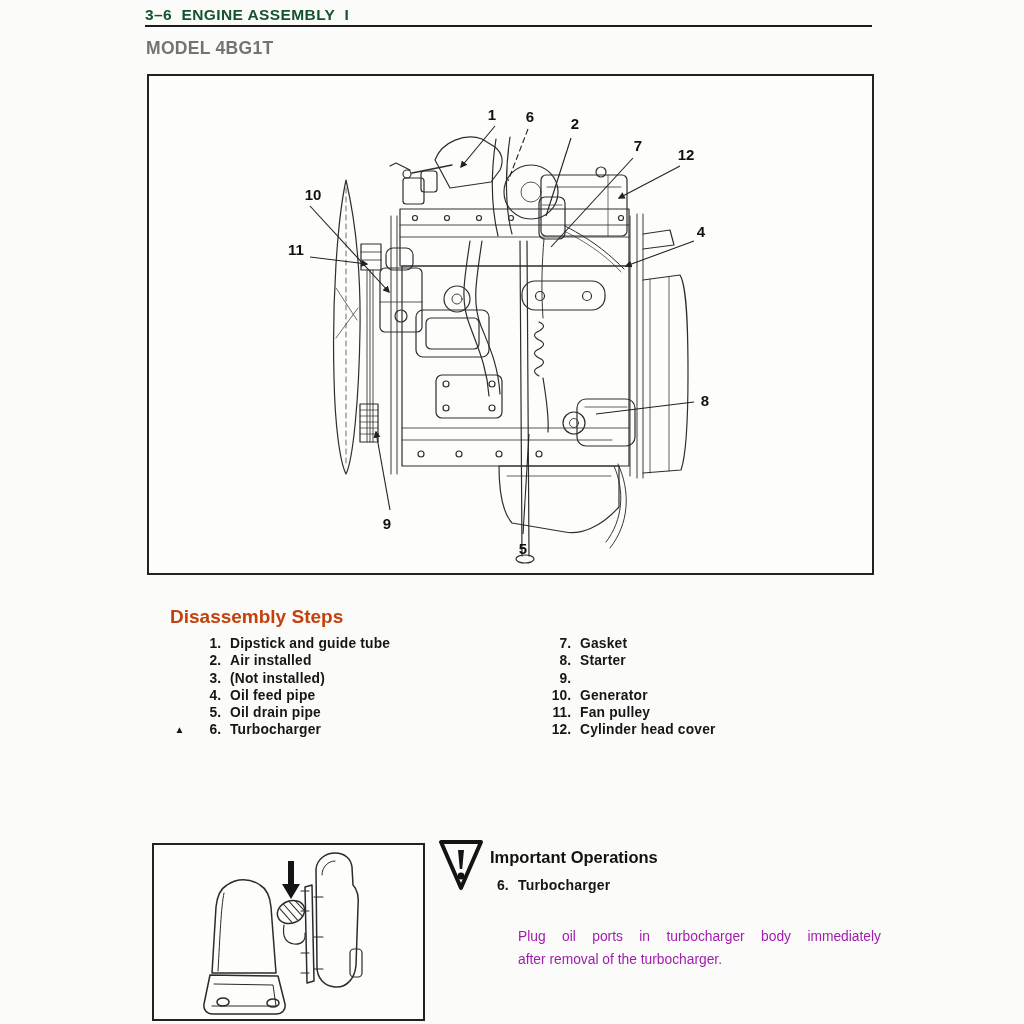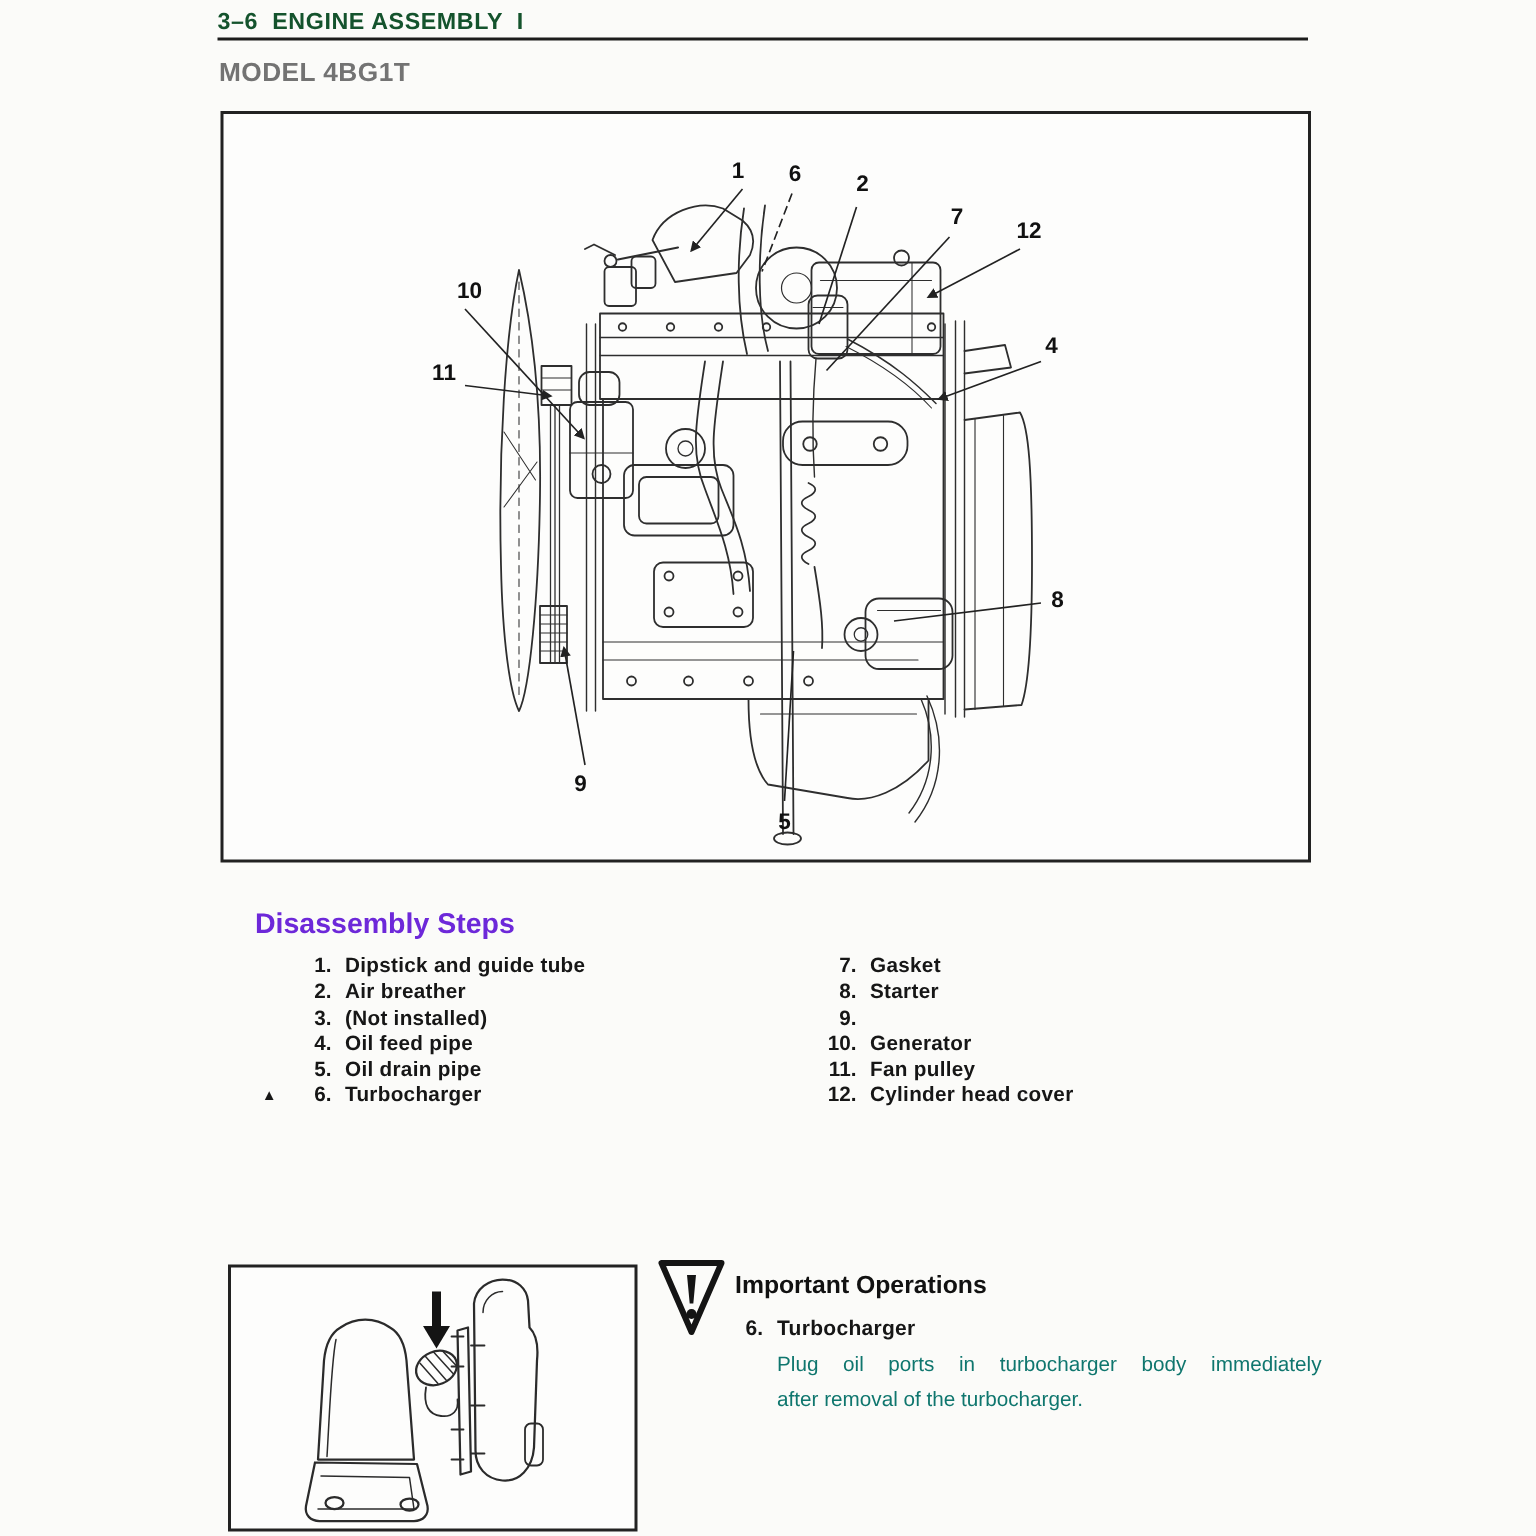--- a/index.html
+++ b/index.html
@@ -21,40 +21,40 @@
   .fig-box{
     left:147px;top:74px;width:727px;height:501px;
     border:2px solid #222;background:#fdfdfc;box-sizing:border-box;
   }
   .fig-inner{position:absolute;left:0;top:0;width:723px;height:497px;}
   .callout{
     position:absolute;transform:translate(-50%,-50%);
     font-size:15px;font-weight:bold;color:#111;line-height:1;
   }
   
-  .steps-title{left:170px;top:606px;font-size:19px;font-weight:bold;color:#6d28d9;}
+  .steps-title{left:170px;top:606px;font-size:19px;font-weight:bold;color:#c2410c;}
   .list{display:block;}
   .list-left{left:172px;top:636px;width:330px;}
   .list-right{left:540px;top:636px;width:320px;}
   .lrow{display:grid;grid-template-columns:15px 25px auto;column-gap:9px;height:17.3px;align-items:baseline;}
   .rrow{display:grid;grid-template-columns:31px auto;column-gap:9px;height:17.3px;align-items:baseline;}
   .mk{font-size:10px;text-align:center;transform:translateY(-1px);}
   .no{text-align:right;font-size:13.8px;font-weight:bold;}
   .lb{font-size:13.8px;font-weight:bold;letter-spacing:.2px;}
   
   .inset-box{
     left:152px;top:843px;width:273px;height:178px;
     border:2px solid #222;background:#fdfdfc;box-sizing:border-box;
   }
   
   .warn-wrap{left:438px;top:838px;width:46px;height:56px;}
   .imp-title{left:490px;top:848px;font-size:16.5px;font-weight:bold;color:#111;text-align:center;}
   .imp-num{left:497px;top:877px;font-size:14px;font-weight:bold;}
   .imp-item{left:518px;top:877px;font-size:14px;font-weight:bold;letter-spacing:.2px;}
-  .imp-body{left:518px;top:899px;width:363px;font-size:13.8px;line-height:22.5px;color:#0f766e;}
+  .imp-body{left:518px;top:926px;width:363px;font-size:13.8px;line-height:22.5px;color:#a21caf;}
   .imp-line1{text-align:justify;text-align-last:justify;}
   svg{display:block;}
 </style>
 </head>
 <body>
 
 <div class="abs page-head">3–6  ENGINE ASSEMBLY  I</div>
 <div class="abs head-rule"></div>
 <div class="abs model-title">MODEL 4BG1T</div>
 
@@ -197,21 +197,21 @@
 
 <div class="abs list list-left">
   <div class="lrow">
       <span class="mk"></span>
       <span class="no">1.</span>
       <span class="lb">Dipstick and guide tube</span>
     </div>
   <div class="lrow">
       <span class="mk"></span>
       <span class="no">2.</span>
-      <span class="lb">Air breather</span>
+      <span class="lb">Air installed</span>
     </div>
   <div class="lrow">
       <span class="mk"></span>
       <span class="no">3.</span>
       <span class="lb">(Not installed)</span>
     </div>
   <div class="lrow">
       <span class="mk"></span>
       <span class="no">4.</span>
       <span class="lb">Oil feed pipe</span>

